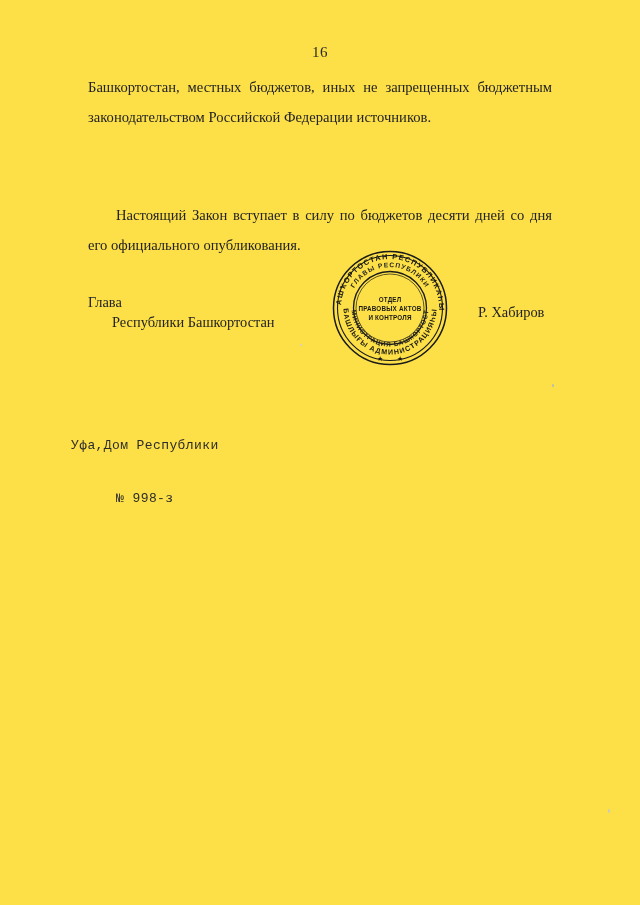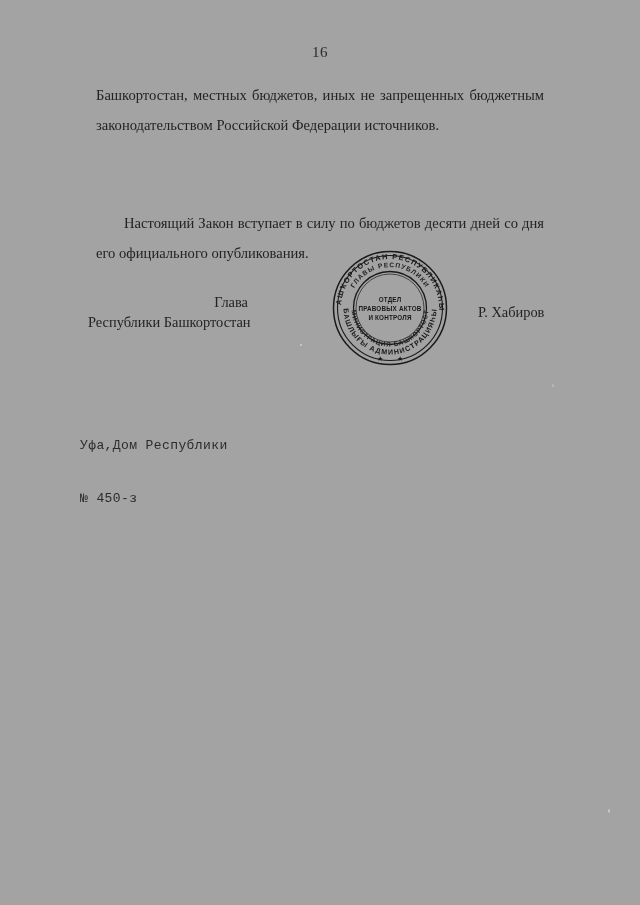--- a/index.html
+++ b/index.html
@@ -14,21 +14,21 @@
     position: relative;
     overflow: hidden;
     font-family: "Liberation Serif", "DejaVu Serif", serif;
     color: #1c1c1c;
     -webkit-font-smoothing: antialiased;
   }
 
   .page {
     position: absolute;
     inset: 0;
-    background: #a3a3a3;
+    background: #fde047;
   }
 
   
   .page-number {
     position: absolute;
     top: 44px;
     left: 0;
     width: 640px;
     text-align: center;
     font-size: 15px;
@@ -38,21 +38,21 @@
 
   
   .text-block {
     position: absolute;
     left: 88px;
     width: 464px;
     top: 72px;
   }
 
   p.para {
-    margin: 8px;
+    margin: 0;
     font-size: 14.6px;
     line-height: 30px;
     text-align: justify;
     text-justify: inter-word;
     color: #232323;
   }
   p.para.justified {
     text-align-last: left;
   }
   p.indent {
@@ -81,49 +81,51 @@
   .signature-block {
     position: absolute;
     left: 88px;
     top: 292px;
     font-size: 14.4px;
     line-height: 20px;
     color: #232323;
   }
   .sig-title-top {
     display: block;
-    text-align: right;
+    text-align: left;
     width: 160px;
   }
   .sig-title-bottom {
     display: block;
     width: 160px;
     white-space: nowrap;
+    margin-left: 24px;
   }
 
   .signatory-name {
     position: absolute;
     left: 478px;
     top: 304px;
     font-size: 14.4px;
     color: #232323;
     white-space: nowrap;
   }
 
   
   .footer-block {
     position: absolute;
-    left: 80px;
+    left: 71px;
     top: 402px;
     font-family: "Liberation Mono", "DejaVu Sans Mono", monospace;
     font-size: 13px;
     line-height: 17.5px;
     letter-spacing: 0.4px;
     color: #2b2b2b;
     white-space: pre;
+    text-align: center;
   }
   .footer-line { display: block; }
 
   
   .stamp {
     position: absolute;
     left: 331px;
     top: 249px;
     width: 118px;
     height: 118px;
@@ -218,20 +220,20 @@
 
     <div class="stamp-center-text">
       <span>ОТДЕЛ</span>
       <span>ПРАВОВЫХ АКТОВ</span>
       <span>И КОНТРОЛЯ</span>
     </div>
   </div>
 
   <div class="footer-block">
     <span class="footer-line">Уфа,Дом Республики</span>
-    <span class="footer-line">№ 450-з</span>
+    <span class="footer-line">№ 998-з</span>
   </div>
 
   <div class="speck speck-a"></div>
   <div class="speck speck-b"></div>
   <div class="speck speck-c"></div>
 
 </div>
 
 </body></html>

